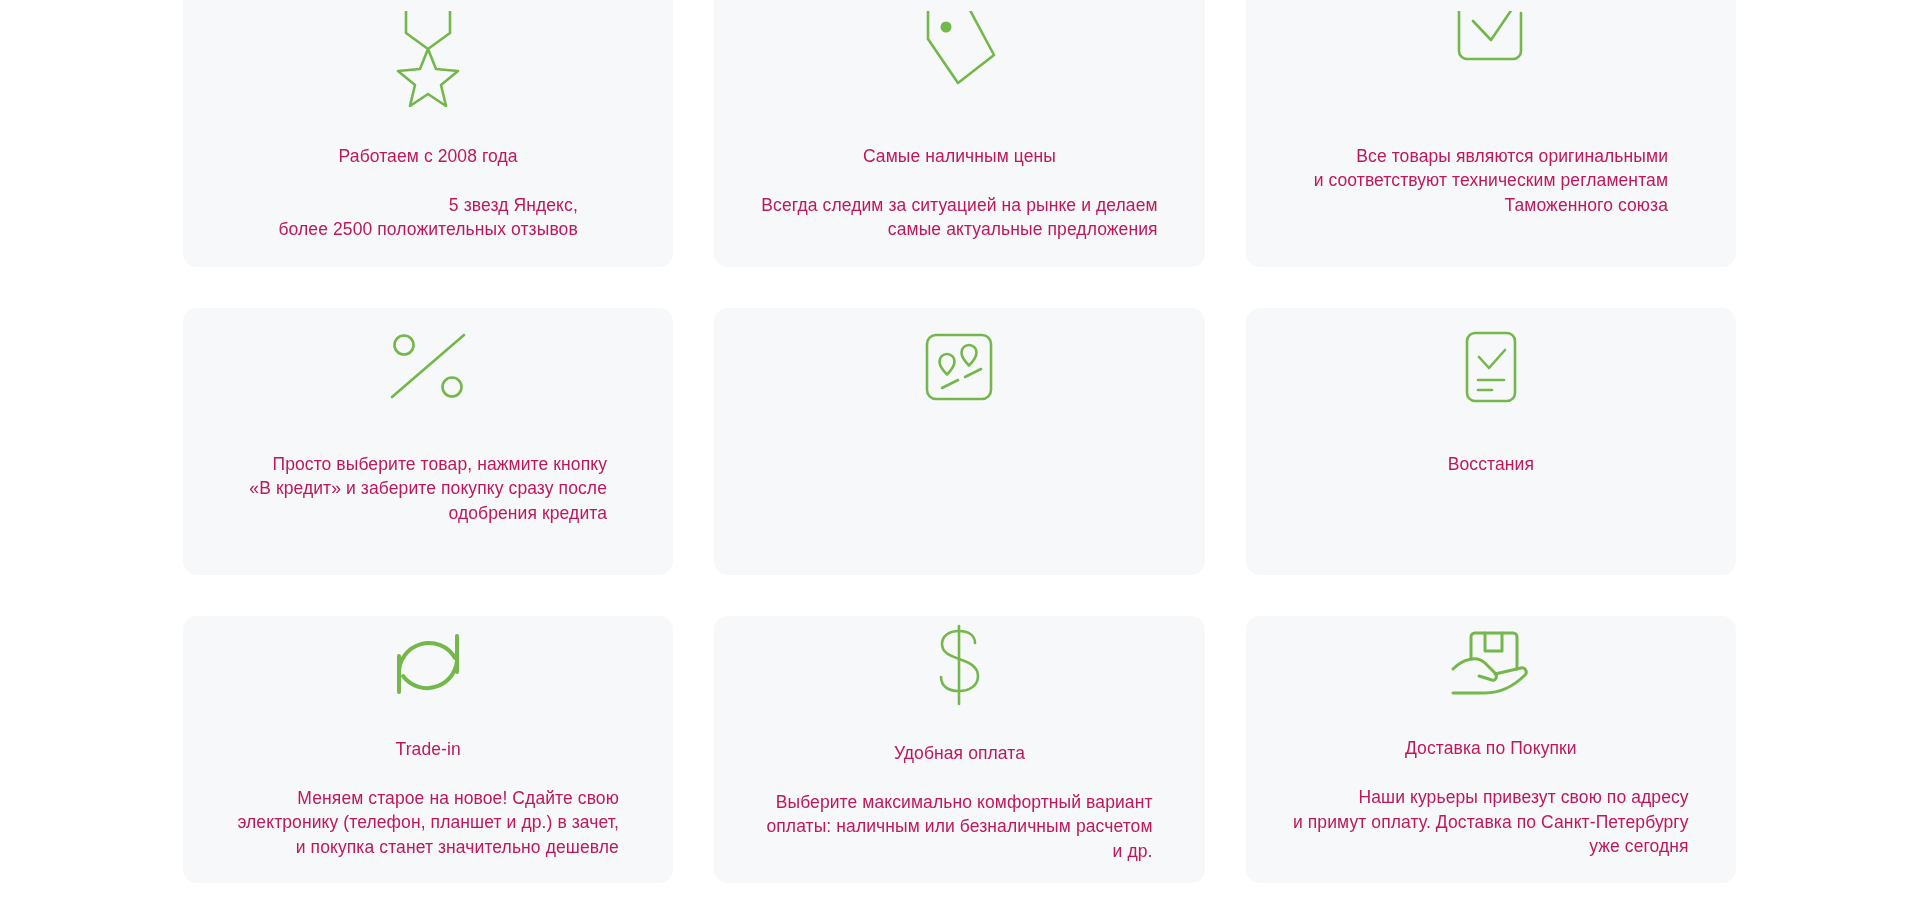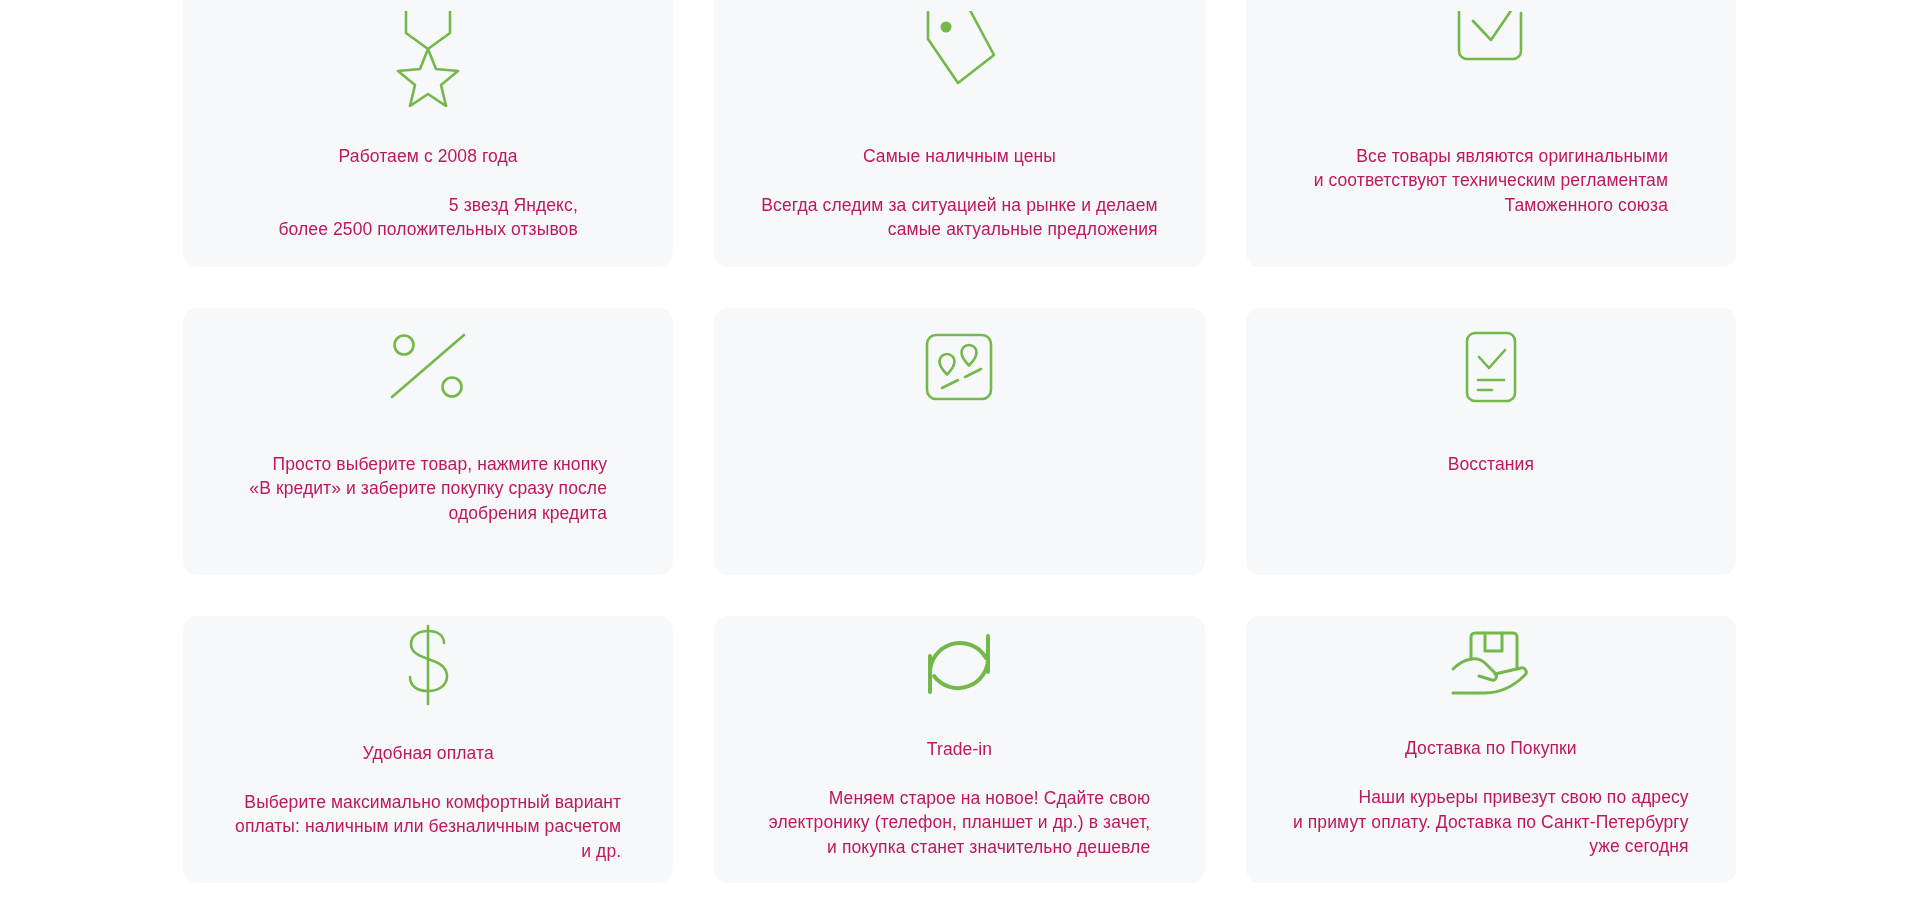--- a/index.html
+++ b/index.html
@@ -162,52 +162,52 @@
         <line x1="20" y1="62" x2="34" y2="62"></line>
       </svg>
     </div>
     <div class="card-text">
       <span class="card-title">Восстания</span>
     </div>
   </div>
 
   <div class="advantage-card">
     <div class="card-icon">
-      <svg width="62" height="86" viewBox="0 0 62 86" fill="none" stroke="#74b74a" stroke-width="2.6" stroke-linecap="round" stroke-linejoin="round">
-        <line x1="31" y1="4" x2="31" y2="82"></line>
-        <path d="M47 21 C47 13 40 9 31 9 C21 9 14 14 14 22 C14 31 23 34 31 37 C40 40 50 44 50 54 C50 64 41 69 31 69 C20 69 13 64 13 55"></path>
-      </svg>
-    </div>
-    <div class="card-text">
-      <span class="card-title">Удобная оплата</span>
-      <span class="card-desc">Выберите максимально комфортный вариант
-оплаты: наличным или безналичным расчетом
-и др.</span>
-    </div>
-  </div>
-
-  <div class="advantage-card">
-    <div class="card-icon">
       <svg width="86" height="82" viewBox="0 0 86 82" fill="none" stroke="#74b74a" stroke-width="4" stroke-linecap="round" stroke-linejoin="round">
         <path d="M14 52 A30 30 0 0 1 70 36"></path>
         <path d="M72 34 A30 30 0 0 1 18 54"></path>
         <line x1="14" y1="34" x2="14" y2="70"></line>
         <line x1="72" y1="14" x2="72" y2="50"></line>
       </svg>
     </div>
     <div class="card-text">
       <span class="card-title">Trade-in</span>
       <span class="card-desc">Меняем старое на новое! Сдайте свою
 электронику (телефон, планшет и др.) в зачет,
 и покупка станет значительно дешевле</span>
     </div>
   </div>
 
   <div class="advantage-card">
     <div class="card-icon">
+      <svg width="62" height="86" viewBox="0 0 62 86" fill="none" stroke="#74b74a" stroke-width="2.6" stroke-linecap="round" stroke-linejoin="round">
+        <line x1="31" y1="4" x2="31" y2="82"></line>
+        <path d="M47 21 C47 13 40 9 31 9 C21 9 14 14 14 22 C14 31 23 34 31 37 C40 40 50 44 50 54 C50 64 41 69 31 69 C20 69 13 64 13 55"></path>
+      </svg>
+    </div>
+    <div class="card-text">
+      <span class="card-title">Удобная оплата</span>
+      <span class="card-desc">Выберите максимально комфортный вариант
+оплаты: наличным или безналичным расчетом
+и др.</span>
+    </div>
+  </div>
+
+  <div class="advantage-card">
+    <div class="card-icon">
       <svg width="92" height="80" viewBox="0 0 92 80" fill="none" stroke="#74b74a" stroke-width="3" stroke-linecap="round" stroke-linejoin="round">
         <path d="M26 36 L26 14 A4 4 0 0 1 30 10 L68 10 A4 4 0 0 1 72 14 L72 46"></path>
         <path d="M40 10 L40 28 L57 28 L57 10"></path>
         <path d="M8 46 C18 36 32 32 40 40 L50 50 C53 53 51 58 47 57 L34 53"></path>
         <path d="M8 70 L40 70 C56 70 70 62 80 52 C83 49 80 44 76 45 L50 51"></path>
       </svg>
     </div>
     <div class="card-text">
       <span class="card-title">Доставка по Покупки</span>
       <span class="card-desc">Наши курьеры привезут свою по адресу

